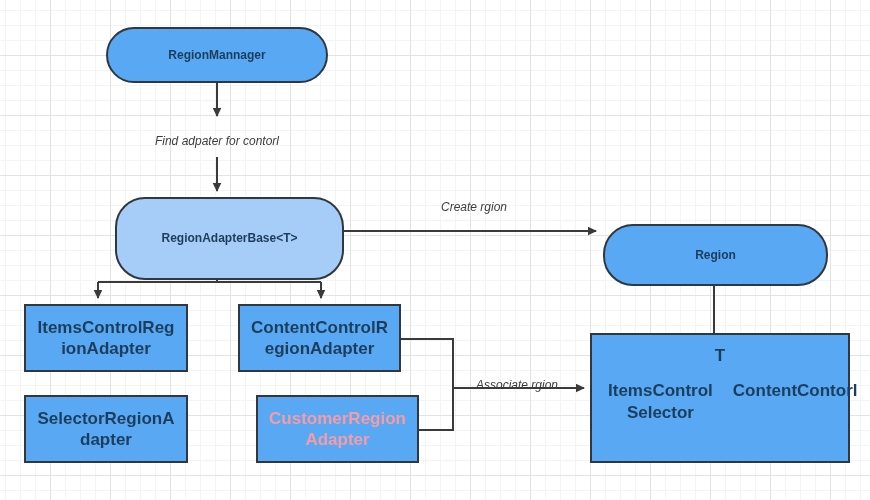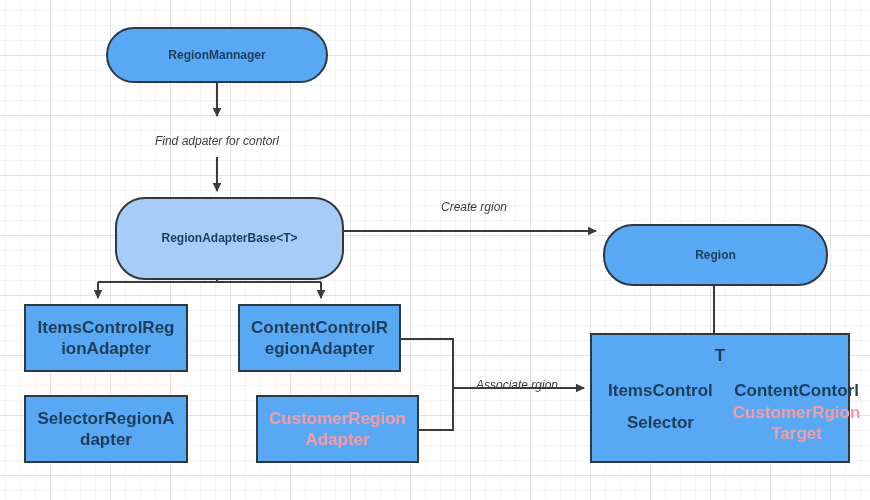--- a/index.html
+++ b/index.html
@@ -135,21 +135,20 @@
   <div class="node rect-box fill-medium" style="left:256px; top:395px; width:163px; height:68px;">
     <span class="node-label pink">CustomerRegionAdapter</span>
   </div>
 
   <div class="node rect-box fill-medium target-box" style="left:590px; top:333px; width:260px; height:130px;">
     <div class="node-label">T</div>
     <div class="target-grid">
       <span class="node-label cell">ItemsControl</span>
       <span class="node-label cell">ContentContorl</span>
       <span class="node-label cell">Selector</span>
-      <span class="node-label cell pink">CustomerRgion Target</span>
     </div>
   </div>
 
   <div class="edge-label" style="left:100px; top:134px; width:234px;">Find adpater for contorl</div>
 
   <div class="edge-label" style="left:418px; top:200px; width:112px;">Create rgion</div>
 
   <div class="edge-label" style="left:452px; top:361px; width:130px;margin-top:17px;">Associate rgion</div>
 
 </div>

